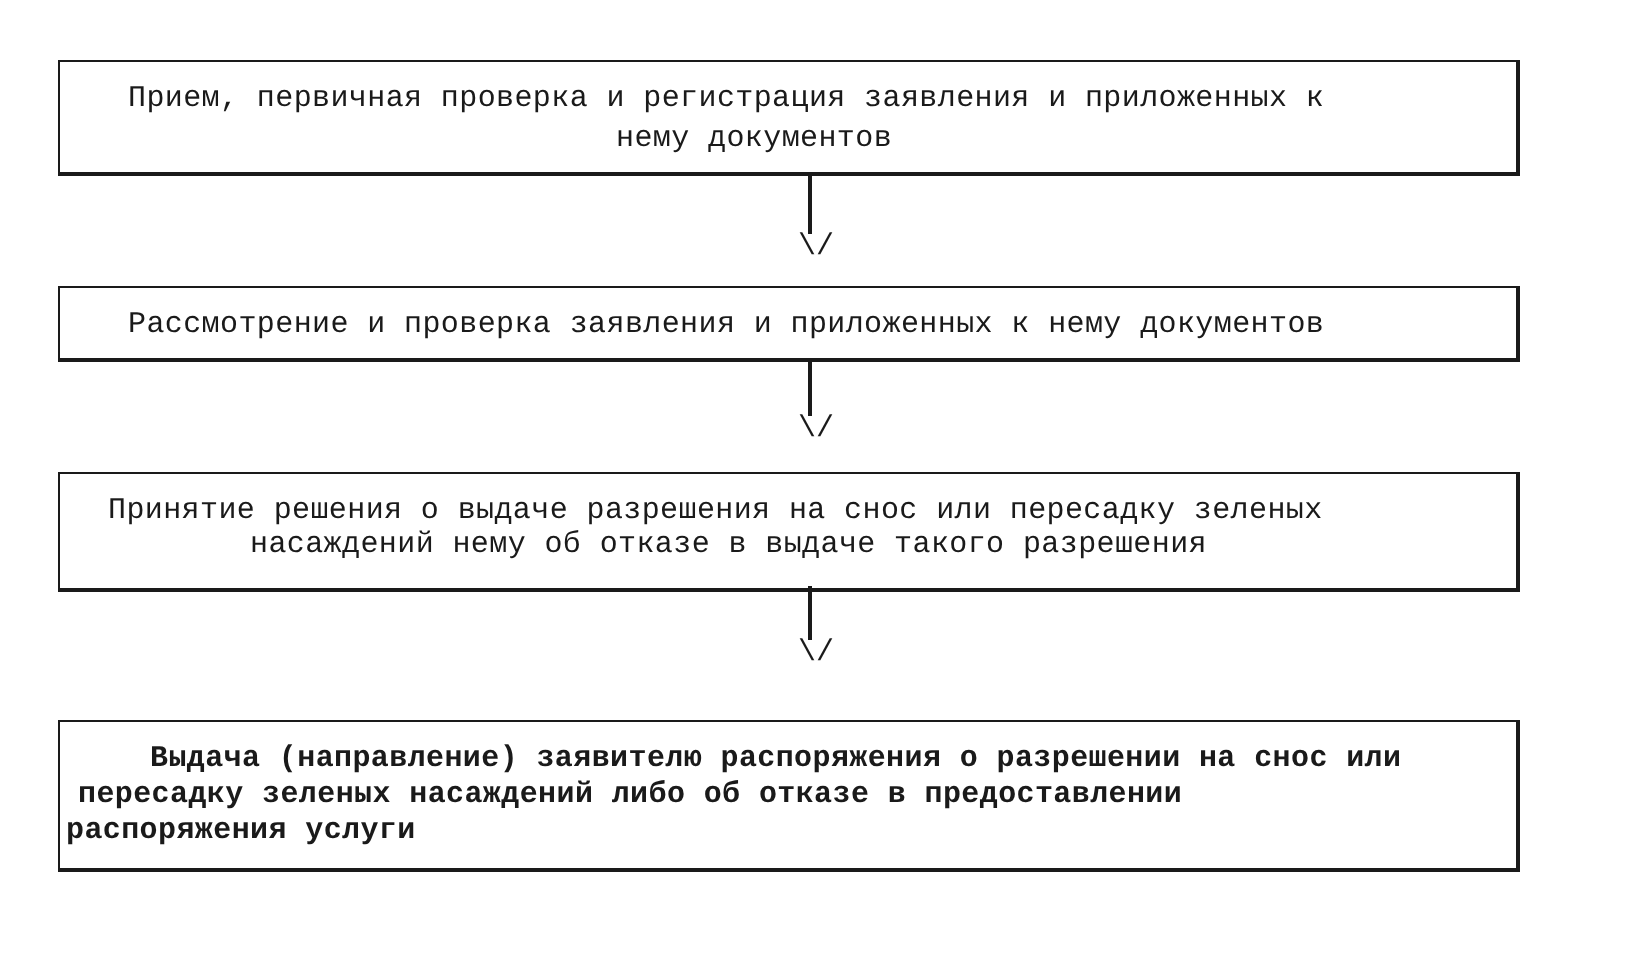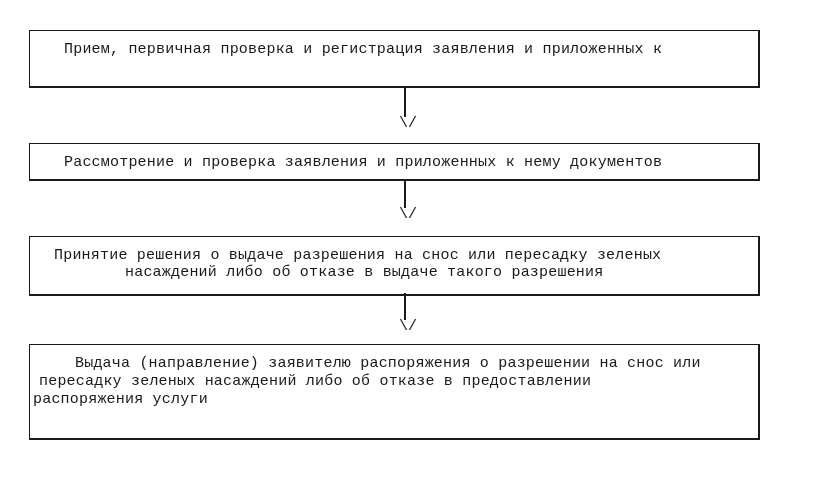--- a/index.html
+++ b/index.html
@@ -45,37 +45,38 @@
       line-height: 15px;
       white-space: pre;
       color: #1a1a1a;
     }
   </style>
 </head>
 <body>
 
 <div class="box" style="top:30px; height:58px;">
   <div class="line" style="left:34px; top:10px;">Прием, первичная проверка и регистрация заявления и приложенных к</div>
+  <div class="line" style="left:278px; top:30px;">нему документов</div>
 </div>
 
 <div class="vline" style="top:88px; height:29px;"></div>
 <div class="arrowhead" style="top:116px;">\/</div>
 
 <div class="box" style="top:143px; height:38px;">
   <div class="line" style="left:34px; top:10px;text-align:right;">Рассмотрение и проверка заявления и приложенных к нему документов</div>
 </div>
 
 <div class="vline" style="top:181px; height:27px;"></div>
 <div class="arrowhead" style="top:207px;">\/</div>
 
 <div class="box" style="top:236px; height:60px;">
   <div class="line" style="left:24px; top:10px;">Принятие решения о выдаче разрешения на снос или пересадку зеленых</div>
-  <div class="line" style="left:95px; top:27px;">насаждений либо об отказе в выдаче такого разрешения</div>
+  <div class="line" style="left:95px; top:27px;">насаждений нему об отказе в выдаче такого разрешения</div>
 </div>
 
 <div class="vline" style="top:293px; height:27px;"></div>
 <div class="arrowhead" style="top:319px;">\/</div>
 
-<div class="box" style="top:344px; height:96px;">
+<div class="box" style="top:360px; height:76px;font-weight:bold;">
   <div class="line" style="left:45px; top:10px;">Выдача (направление) заявителю распоряжения о разрешении на снос или</div>
   <div class="line" style="left:9px; top:28px;">пересадку зеленых насаждений либо об отказе в предоставлении</div>
   <div class="line" style="left:3px; top:46px;">распоряжения услуги</div>
 </div>
 
 </body></html>

